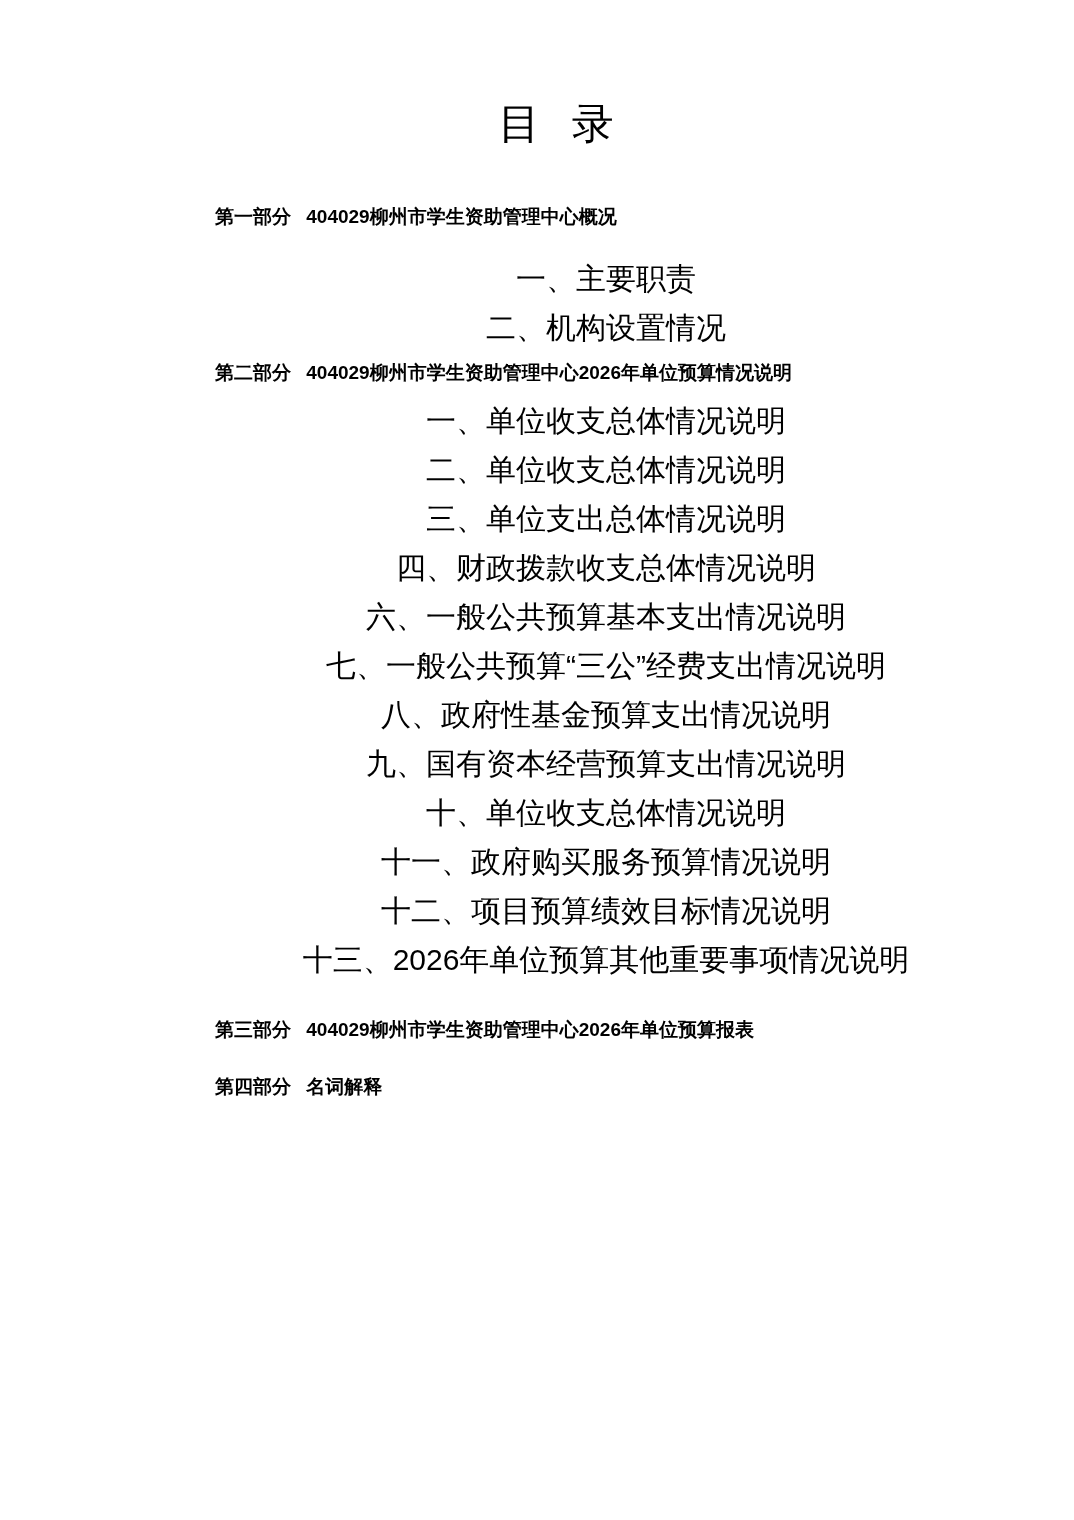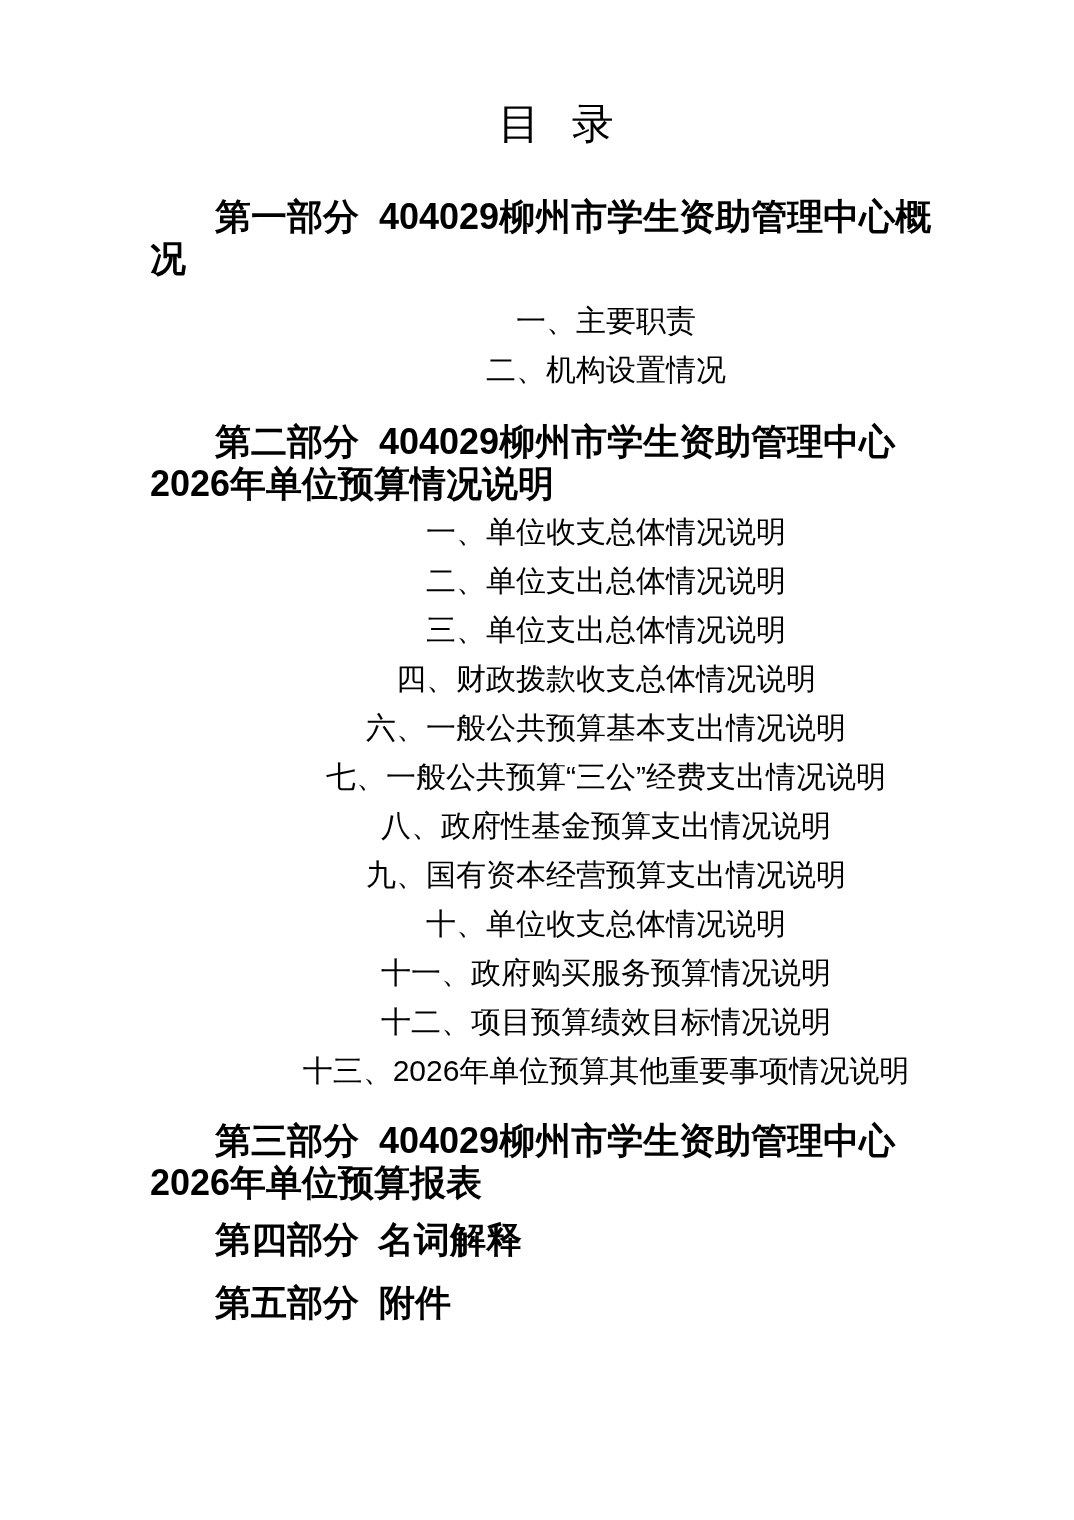--- a/index.html
+++ b/index.html
@@ -19,30 +19,30 @@
     margin: 0;
     font-weight: 400;
     font-size: 42px;
     line-height: 52px;
     text-align: center;
     word-spacing: 20px;
   }
   .part-heading {
     margin: 0;
     font-weight: 700;
-    font-size: 36px;
+    font-size: 19px;
     line-height: 42px;
     text-indent: 65px;
     word-spacing: 10px;
     overflow-wrap: break-word;
   }
   .mt-after-title { margin-top: 46px; }
-  .mt-heading     { margin-top: 27px; }
+  .mt-heading     { margin-top: 0; }
   .mt-h3          { margin-top: 25px; }
-  .mt-h4          { margin-top: 15px; font-family: Liberation Serif, serif; }
+  .mt-h4          { margin-top: 15px; }
   .mt-h5          { margin-top: 21px; }
   .toc-list {
     list-style: none;
     margin: 0;
     padding: 0;
     text-align: center;
   }
   .toc-list.first  { margin-top: 16px; }
   .toc-list.second { margin-top: 2px; }
   .toc-item {
@@ -65,21 +65,21 @@
     <ul class="toc-list first">
       <li class="toc-item">一、主要职责</li>
       <li class="toc-item">二、机构设置情况</li>
     </ul>
   </section>
 
   <section>
     <h2 class="part-heading mt-heading">第二部分 404029柳州市学生资助管理中心2026年单位预算情况说明</h2>
     <ul class="toc-list second">
       <li class="toc-item">一、单位收支总体情况说明</li>
-      <li class="toc-item">二、单位支出总体情况说明</li>
+      <li class="toc-item">二、单位收支总体情况说明</li>
       <li class="toc-item">三、单位支出总体情况说明</li>
       <li class="toc-item">四、财政拨款收支总体情况说明</li>
       <li class="toc-item">六、一般公共预算基本支出情况说明</li>
       <li class="toc-item">七、一般公共预算“三公”经费支出情况说明</li>
       <li class="toc-item">八、政府性基金预算支出情况说明</li>
       <li class="toc-item">九、国有资本经营预算支出情况说明</li>
       <li class="toc-item">十、单位收支总体情况说明</li>
       <li class="toc-item">十一、政府购买服务预算情况说明</li>
       <li class="toc-item">十二、项目预算绩效目标情况说明</li>
       <li class="toc-item">十三、2026年单位预算其他重要事项情况说明</li>
@@ -87,17 +87,14 @@
   </section>
 
   <section>
     <h2 class="part-heading mt-h3">第三部分 404029柳州市学生资助管理中心2026年单位预算报表</h2>
   </section>
 
   <section>
     <h2 class="part-heading mt-h4">第四部分 名词解释</h2>
   </section>
 
-  <section>
-    <h2 class="part-heading mt-h5">第五部分 附件</h2>
-  </section>
 
 </main>
 
 </body></html>

